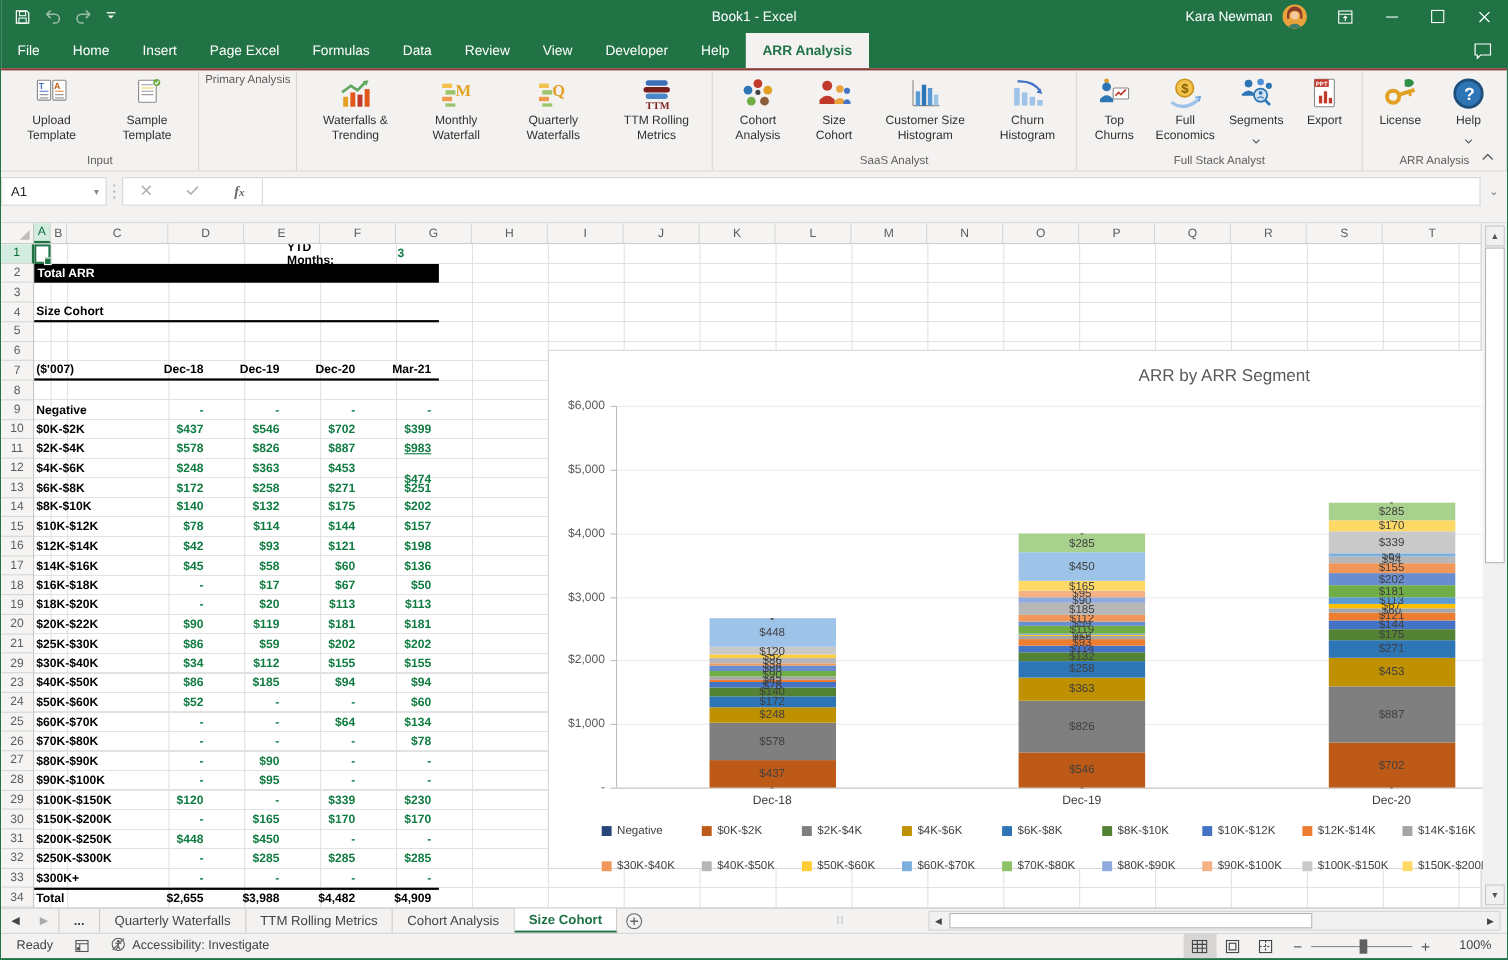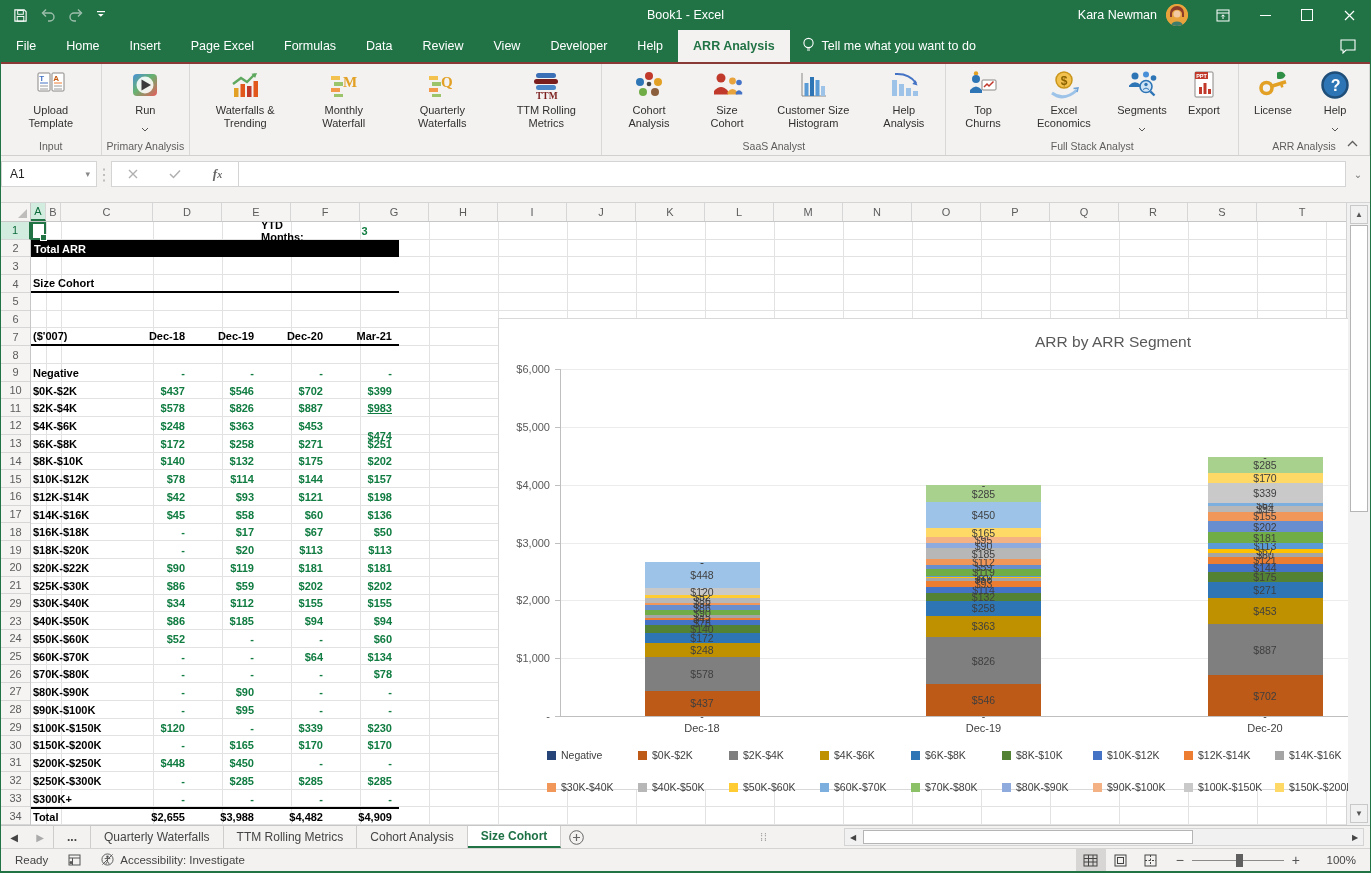--- a/index.html
+++ b/index.html
@@ -178,27 +178,20 @@
       <div class="menu-tab">Insert</div>
       <div class="menu-tab">Page Excel</div>
       <div class="menu-tab">Formulas</div>
       <div class="menu-tab">Data</div>
       <div class="menu-tab">Review</div>
       <div class="menu-tab">View</div>
       <div class="menu-tab">Developer</div>
       <div class="menu-tab">Help</div>
       <div class="menu-tab active">ARR Analysis</div>
     </div>
-  <div class="tellme">
-    <span><svg width="13" height="16" viewBox="0 0 13 16">
-          <circle cx="6.5" cy="6" r="4.6" fill="none" stroke="#fff" stroke-width="1.1"></circle>
-          <path d="M5 11 h3 M5 13 h3" stroke="#fff"></path>
-        </svg></span>
-    <span>Tell me what you want to do</span>
-  </div>
   <span class="comment-ic">
       <svg width="16" height="15" viewBox="0 0 16 15">
         <path d="M1 1 h14 v10 h-9 l-3 3 v-3 h-2 z" fill="none" stroke="#fff" stroke-width="1.1"></path>
       </svg>
     </span>
 </div>
 
 <div class="ribbon">
   <div id="ribbon-groups" style="display:flex">
       <div class="rb-group">
@@ -213,46 +206,38 @@
                 <line x1="5" y1="20" x2="13" y2="20" stroke="#9a9a9a"></line>
                 <rect x="17" y="4" width="12" height="18" rx="1" fill="#fff" stroke="#8a8886"></rect>
                 <text x="18.2" y="11.5" font-size="8" font-weight="bold" fill="#C55A11">A</text>
                 <line x1="19" y1="14" x2="27" y2="14" stroke="#ED7D31"></line>
                 <line x1="19" y1="17" x2="27" y2="17" stroke="#9a9a9a"></line>
                 <line x1="19" y1="20" x2="27" y2="20" stroke="#9a9a9a"></line>
               </svg>
             </div>
             <div class="rb-lbl">Upload Template</div>
           </div>
+          <div class="rb-btn">
+            <div class="rb-ic">
+              <svg viewBox="0 0 32 32">
+                <rect x="8" y="4" width="16" height="20" rx="1" fill="#fff" stroke="#8a8886"></rect>
+                <line x1="10.5" y1="8" x2="21.5" y2="8" stroke="#9a9a9a"></line>
+                <line x1="10.5" y1="11" x2="21.5" y2="11" stroke="#F2C14E"></line>
+                <line x1="10.5" y1="14" x2="21.5" y2="14" stroke="#9a9a9a"></line>
+                <line x1="10.5" y1="17" x2="21.5" y2="17" stroke="#9a9a9a"></line>
+                <circle cx="24.5" cy="6" r="3.2" fill="#70AD47"></circle>
+                <path d="M23 6 l1.2 1.2 2-2.4" stroke="#fff" fill="none"></path>
+              </svg>
+            </div>
+            <div class="rb-lbl">Sample Template</div>
+          </div>
         </div>
         <div class="rb-cap">Input</div>
       </div>
       <div class="rb-group">
-        <div class="rb-btns">
-          <div class="rb-btn">
-            <div class="rb-ic">
-              <svg viewBox="0 0 32 32">
-                <defs>
-                  <linearGradient id="rg1" x1="0" y1="0" x2="1" y2="1">
-                    <stop offset="0" stop-color="#4a90d9"></stop>
-                    <stop offset=".45" stop-color="#67b26f"></stop>
-                    <stop offset="1" stop-color="#e85c5c"></stop>
-                  </linearGradient>
-                </defs>
-                <rect x="4" y="5" width="24" height="22" rx="4" fill="url(#rg1)"></rect>
-                <circle cx="16" cy="16" r="8.5" fill="#fff" opacity=".88"></circle>
-                <path d="M12.5 10.5 L22 16 L12.5 21.5 Z" fill="#3b3b3b"></path>
-              </svg>
-            </div>
-            <div class="rb-lbl">Run</div>
-            <div class="rb-chev"><svg width="8" height="5" viewBox="0 0 8 5">
-                <path d="M1 1 L4 4 L7 1" fill="none" stroke="#555"></path>
-              </svg></div>
-          </div>
-        </div>
         <div class="rb-cap">Primary Analysis</div>
       </div>
       <div class="rb-group">
         <div class="rb-btns">
           <div class="rb-btn">
             <div class="rb-ic">
               <svg viewBox="0 0 32 32">
                 <path d="M4 15 L12 9 L18 13 L26 5" stroke="#5fa85f" stroke-width="2.4" fill="none"></path>
                 <path d="M28 4 l-5.5 .8 3.6 4.2 z" fill="#5fa85f"></path>
                 <rect x="5" y="19" width="4.5" height="9" fill="#E2A024"></rect>
@@ -345,21 +330,21 @@
             <div class="rb-ic">
               <svg viewBox="0 0 32 32">
                 <rect x="4" y="11" width="5" height="16" fill="#9DC3E8"></rect>
                 <rect x="11" y="15" width="5" height="12" fill="#9DC3E8"></rect>
                 <rect x="18" y="19" width="5" height="8" fill="#9DC3E8"></rect>
                 <rect x="25" y="22" width="5" height="5" fill="#9DC3E8"></rect>
                 <path d="M7 5 q14 -1 21 9" stroke="#4472C4" stroke-width="2" fill="none"></path>
                 <path d="M29.5 16.5 l-5.2 -1.4 3.4 -3.8 z" fill="#4472C4"></path>
               </svg>
             </div>
-            <div class="rb-lbl">Help Analysis</div>
+            <div class="rb-lbl">Churn Histogram</div>
           </div>
         </div>
         <div class="rb-cap">SaaS Analyst</div>
       </div>
       <div class="rb-group">
         <div class="rb-btns">
           <div class="rb-btn">
             <div class="rb-ic">
               <svg viewBox="0 0 32 32">
                 <circle cx="9" cy="4.5" r="2.2" fill="#E2A024"></circle>
@@ -373,21 +358,21 @@
           </div>
           <div class="rb-btn">
             <div class="rb-ic">
               <svg viewBox="0 0 32 32">
                 <circle cx="16" cy="11" r="8" fill="#F2C14E" stroke="#C9951A" stroke-width="1.5"></circle>
                 <text x="12.8" y="15.5" font-size="12" font-weight="bold" fill="#8a6200">$</text>
                 <path d="M4 24 q12 9 25 -3" stroke="#9DC3E8" stroke-width="3" fill="none"></path>
                 <path d="M29 23 l1 -4 -4.5 .6" fill="none" stroke="#6fa3d8" stroke-width="1.5"></path>
               </svg>
             </div>
-            <div class="rb-lbl">Excel Economics</div>
+            <div class="rb-lbl">Full Economics</div>
           </div>
           <div class="rb-btn">
             <div class="rb-ic">
               <svg viewBox="0 0 32 32">
                 <circle cx="9" cy="7" r="3.5" fill="#2E75B6"></circle>
                 <path d="M3 16.5 q6 -6.5 12 0 v1.5 h-12 z" fill="#2E75B6"></path>
                 <circle cx="20" cy="5.5" r="3" fill="#4A90D9"></circle>
                 <circle cx="27.5" cy="9" r="2.8" fill="#2E75B6"></circle>
                 <circle cx="20" cy="17.5" r="6" fill="#CFE3F5" stroke="#2E75B6" stroke-width="1.6"></circle>
                 <circle cx="20" cy="15.5" r="1.7" fill="#2E75B6"></circle>

